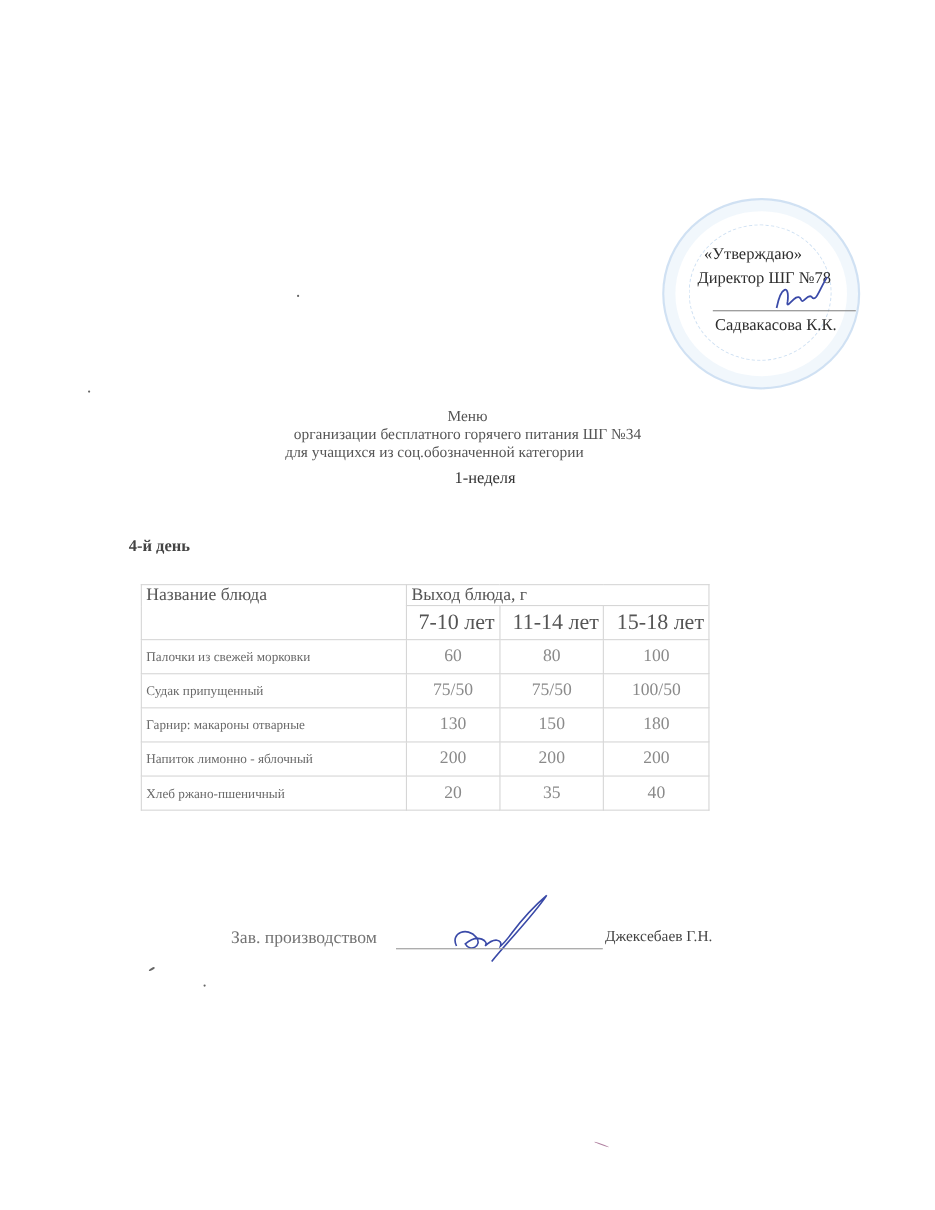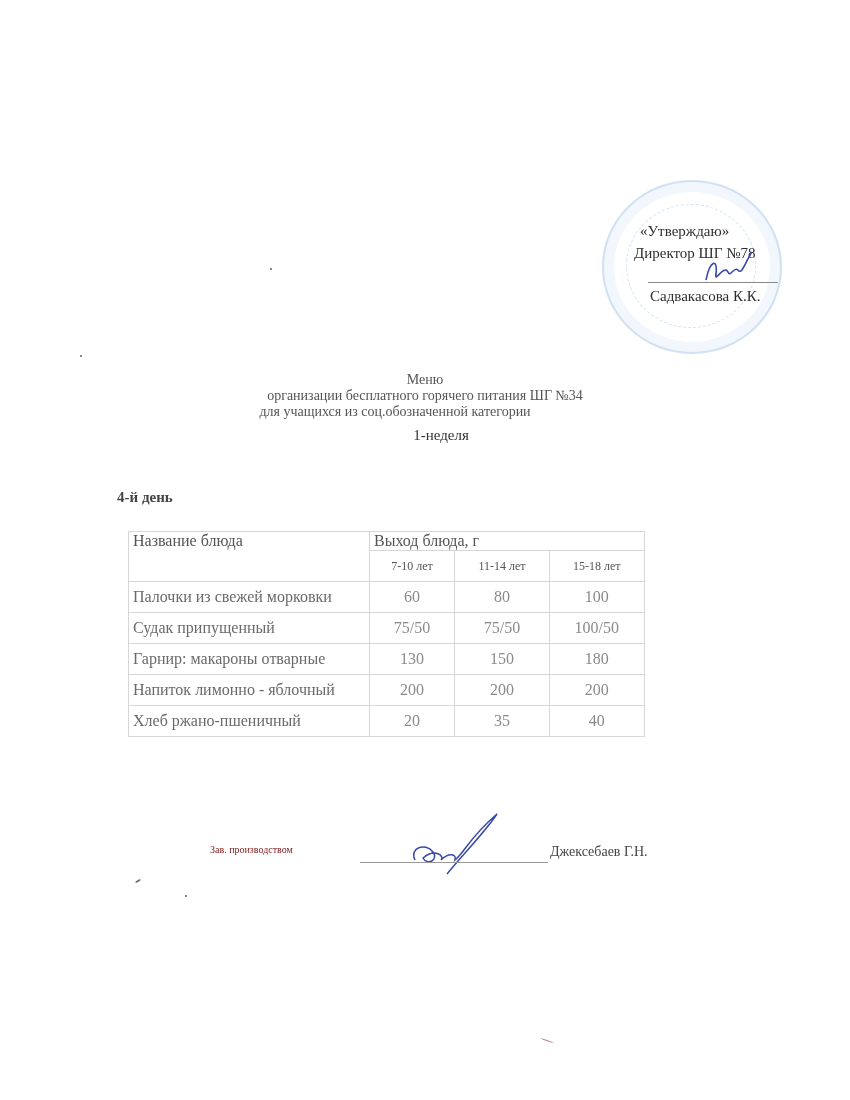--- a/index.html
+++ b/index.html
@@ -44,26 +44,26 @@
 
     table.menu {
       position: absolute; left: 128px; top: 531px; width: 517px;
       border-collapse: collapse; color: #6a6a6a;
     }
     table.menu td, table.menu th {
       border: 1px solid #d6d6d6; padding: 0 4px; font-weight: normal;
     }
     .h-name { font-size: 16px; color: #555; text-align: left; vertical-align: top; height: 28px; width: 232px; padding-top: 4px; }
     .h-yield { font-size: 16px; color: #555; text-align: left; padding-left: 52px; border-bottom: none !important; }
-    .h-age { font-size: 12px; color: #555; text-align: center; height: 30px; padding-left: 8px; }
-    .c-name { font-size: 16px; text-align: left; height: 30px; }
+    .h-age { font-size: 20px; color: #555; text-align: right; height: 30px; padding-left: 8px; }
+    .c-name { font-size: 12px; text-align: left; height: 30px; }
     .c-val { font-size: 16px; text-align: center; height: 30px; color: #8a8a8a; }
 
     .footer { position: absolute; top: 840px; left: 210px; width: 500px; height: 40px; }
-    .f-label { position: absolute; left: 0; top: 4px; font-size: 10px; color: #7f1d1d; white-space: nowrap; }
+    .f-label { position: absolute; left: 0; top: 4px; font-size: 16px; color: #737373; white-space: nowrap; }
     .f-rule { position: absolute; left: 150px; top: 22px; width: 188px; border-top: 1px solid #999; }
     .f-name { position: absolute; left: 340px; top: 4px; font-size: 14px; color: #444; white-space: nowrap; }
     .f-sig { position: absolute; left: 195px; top: -32px; }
 
     .speck { position: absolute; background: #666; border-radius: 50%; }
   </style>
 </head>
 <body>
 
 <div class="approval">

